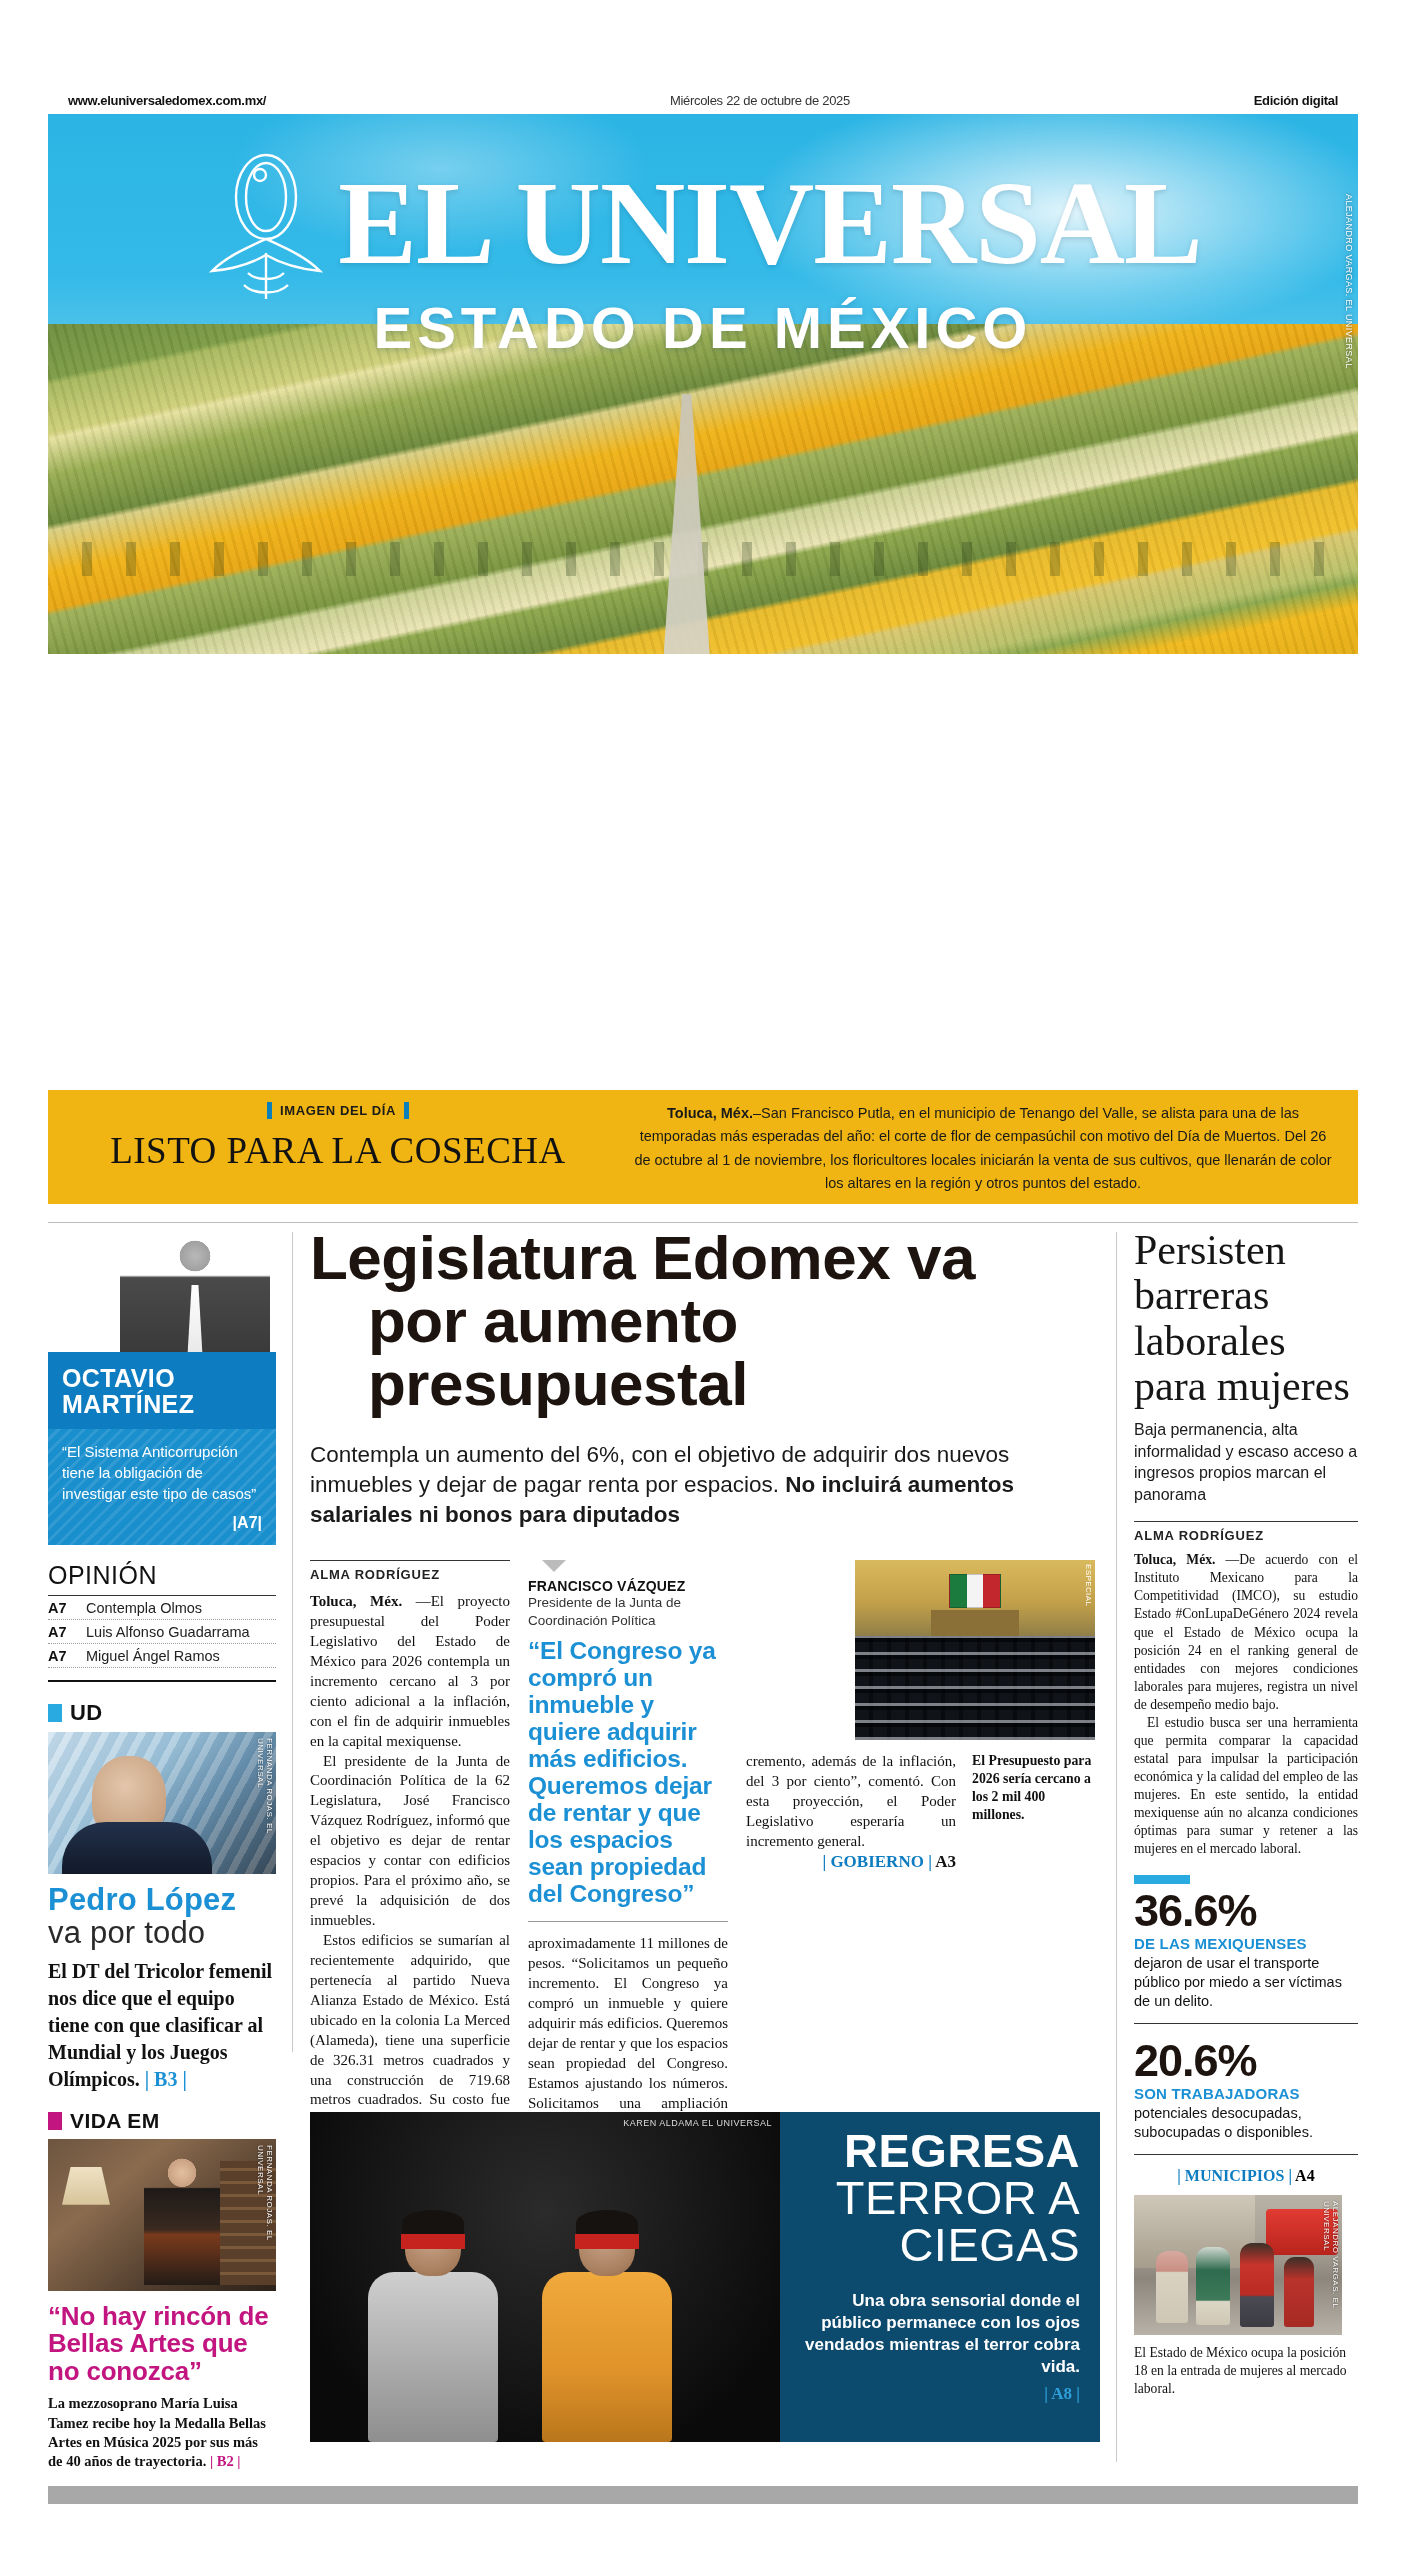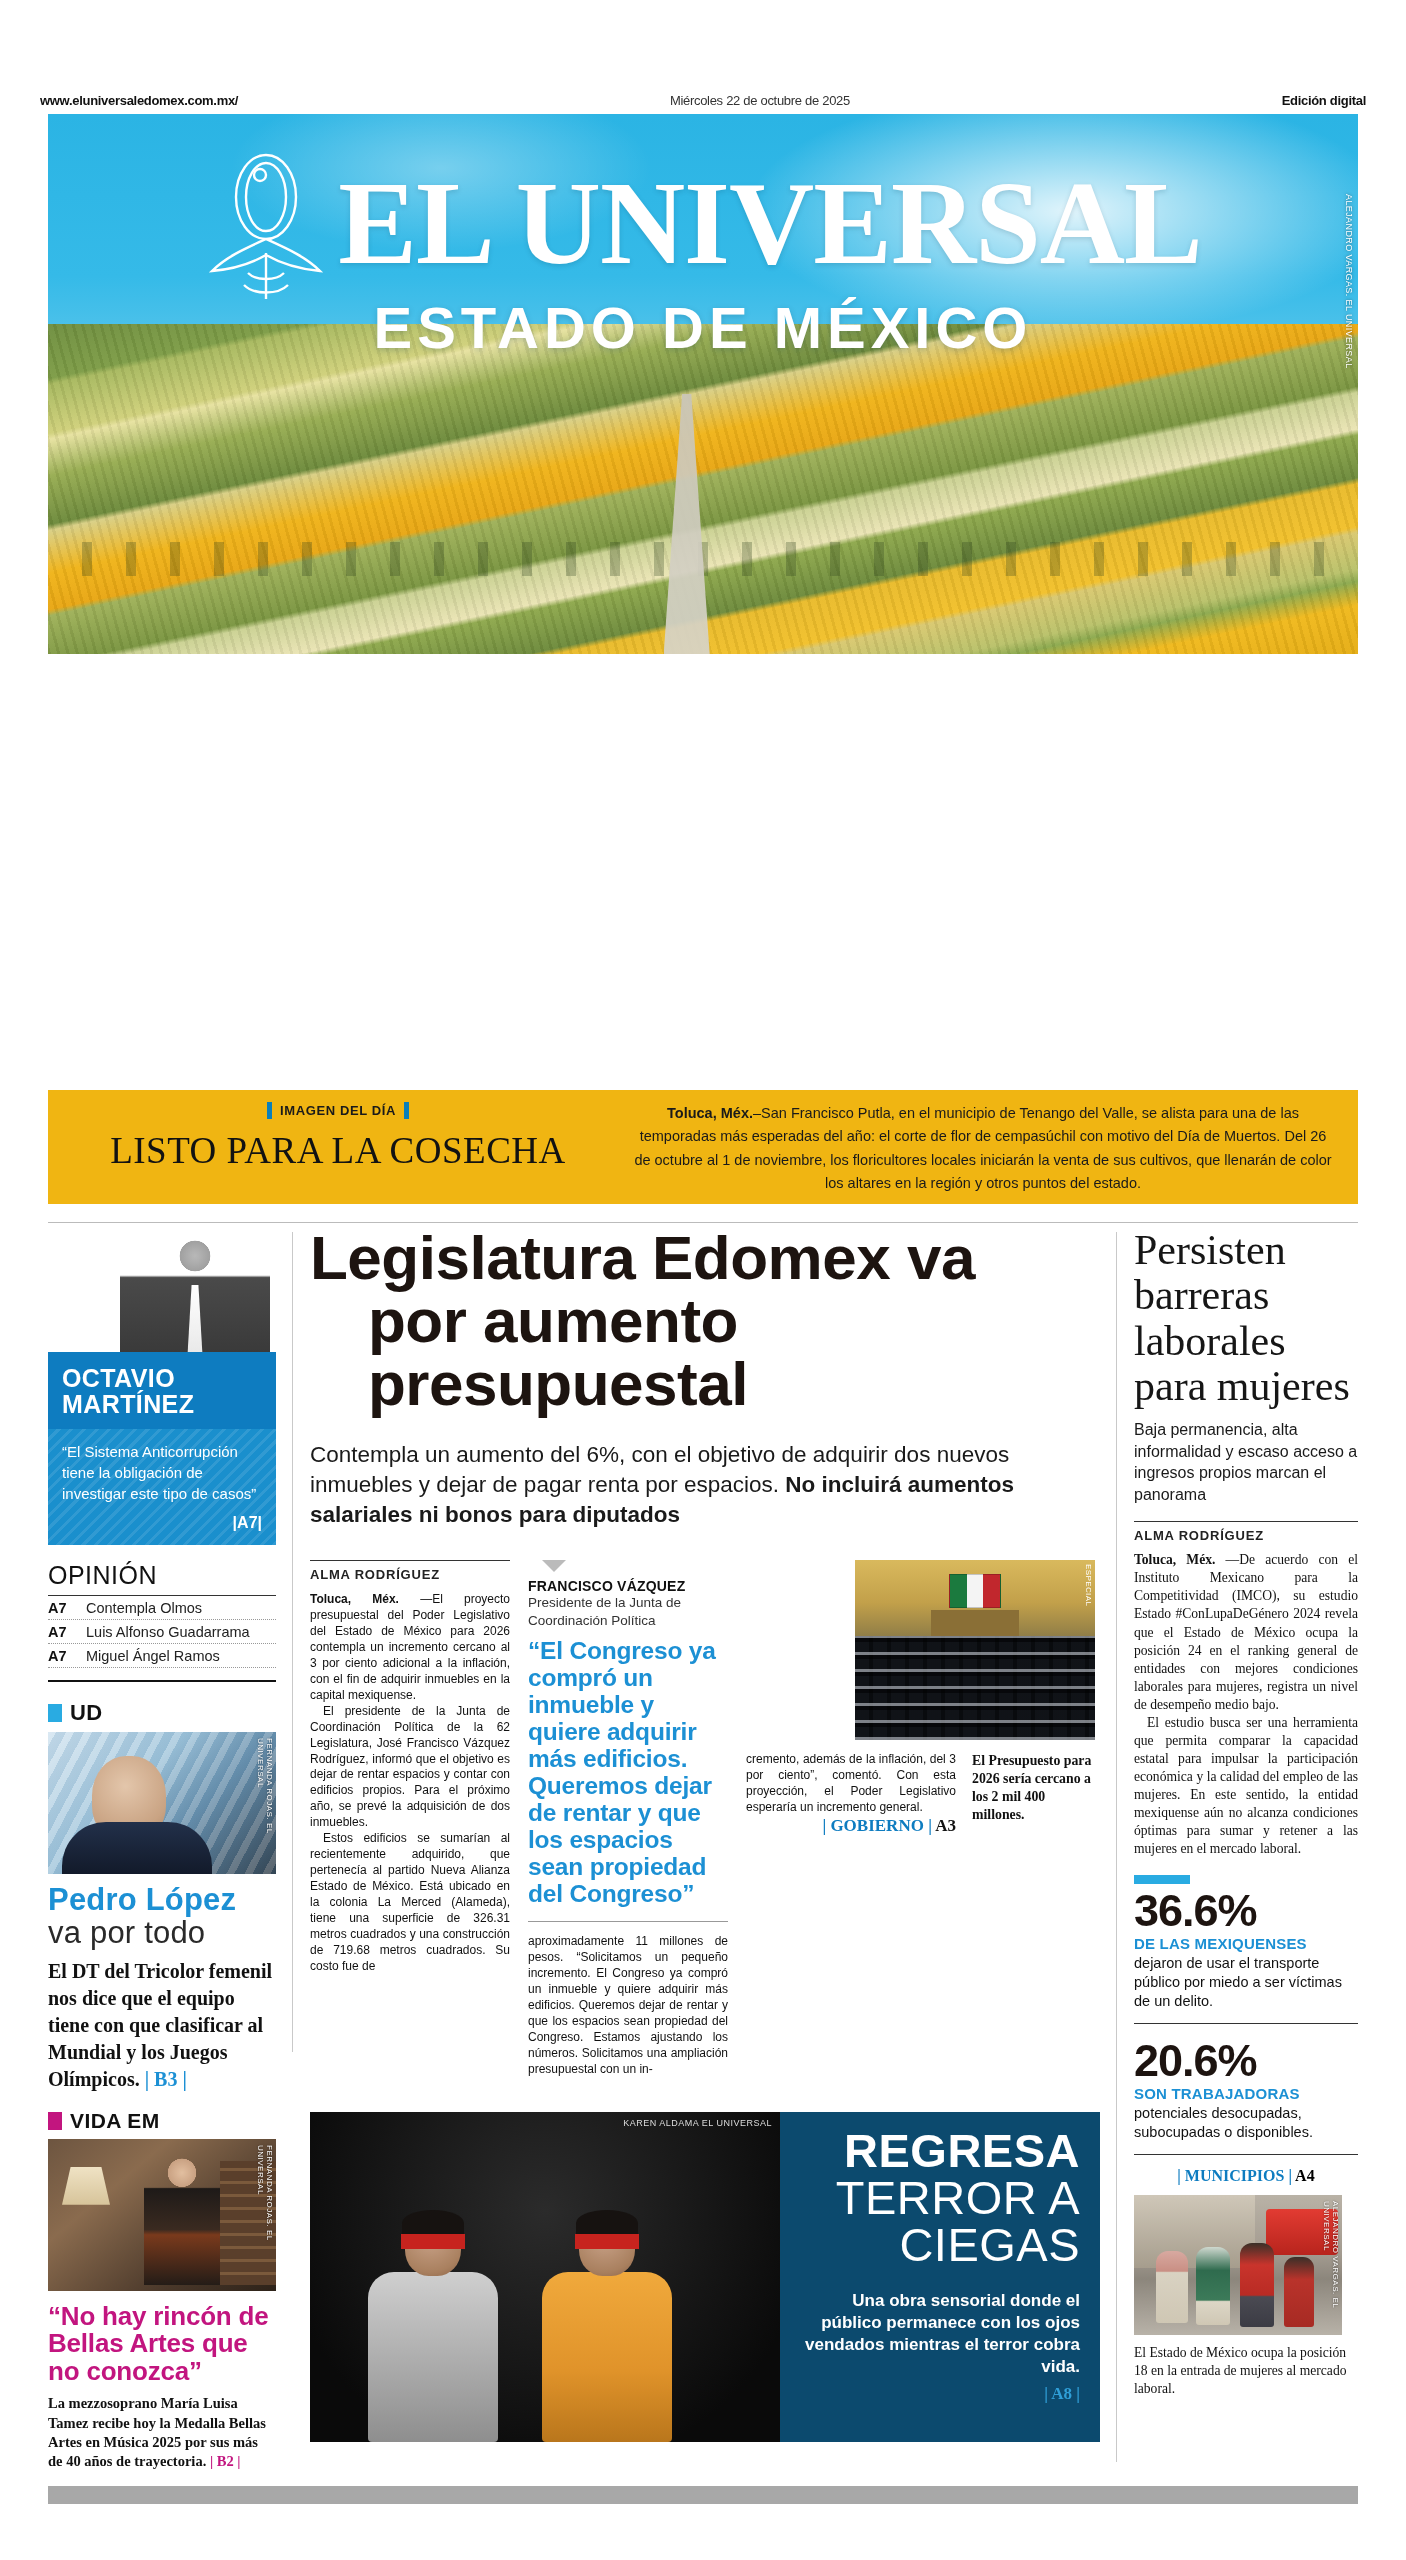--- a/index.html
+++ b/index.html
@@ -7,21 +7,21 @@
     width: 1406px; height: 2560px;
     background: #ffffff;
     font-family: "Liberation Sans", sans-serif;
     overflow: hidden;
   }
   .page { position: relative; width: 1406px; height: 2560px; background:#fff; }
 
   
   .topbar {
     position:absolute; left:0; top:86px; width:1406px; height:28px;
-    background:#fff; display:flex; align-items:center; padding:0 40px;
+    background:#fff; display:flex; align-items:center; padding:0 68px;
     font-size:13px; font-weight:bold; letter-spacing:-0.3px;
     font-family:"Liberation Sans Narrow","Liberation Sans",sans-serif;
   }
   .topbar .site { color:#111; }
   .topbar .date { flex:1; text-align:center; color:#333; font-weight:normal; font-size:13px;}
   .topbar .edition { color:#111; }
 
   
   .hero {
     position:absolute; left:48px; top:114px; width:1310px; height:540px;
@@ -224,21 +224,21 @@
   }
   .main-sum b{ font-weight:bold; }
 
   .triple{ position:absolute; left:310px; top:1560px; width:790px; }
   .byline{
     font-family:"Liberation Sans Narrow","Liberation Sans",sans-serif;
     font-weight:bold; font-size:13px; letter-spacing:0.8px; color:#222;
     border-top:1px solid #333; padding-top:6px; margin-bottom:10px;
   }
   .bodytxt{
-    font-family:Liberation Sans, sans-serif; font-size:12px; line-height:1.33;
+    font-family:Liberation Serif, serif; font-size:15px; line-height:1.33;
     color:#111; text-align:justify; hyphens:auto;
   }
   .bodytxt p{ margin:0; text-indent:13px; }
   .bodytxt p.first{ text-indent:0; }
   .bodytxt b{ font-weight:bold; }
 
   .quotebox{ }
   .q-arrow{
     width:0; height:0; border-left:12px solid transparent; border-right:12px solid transparent;
     border-top:12px solid #bbb; margin:0 0 6px 14px;

